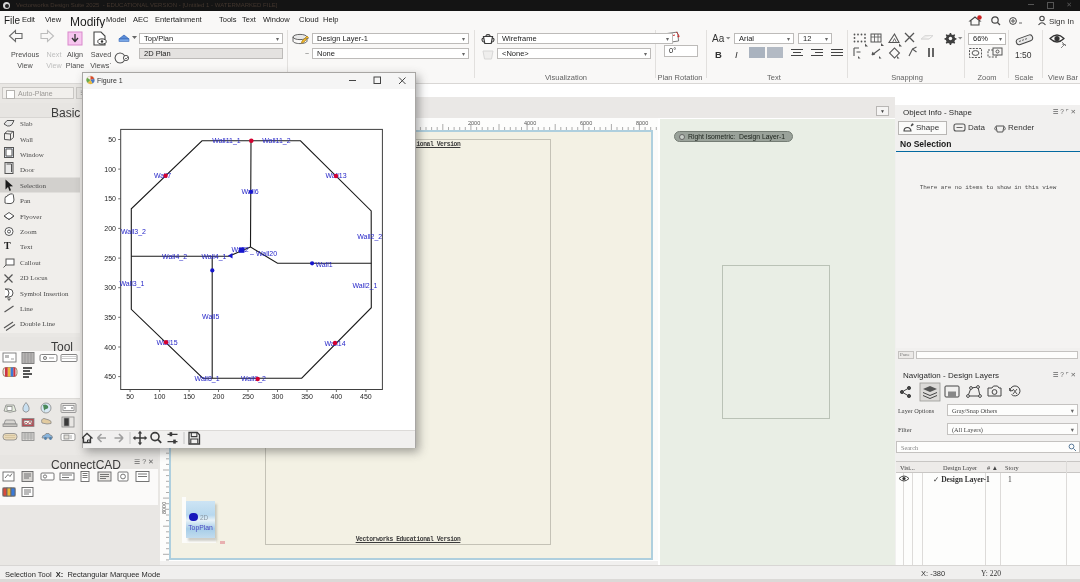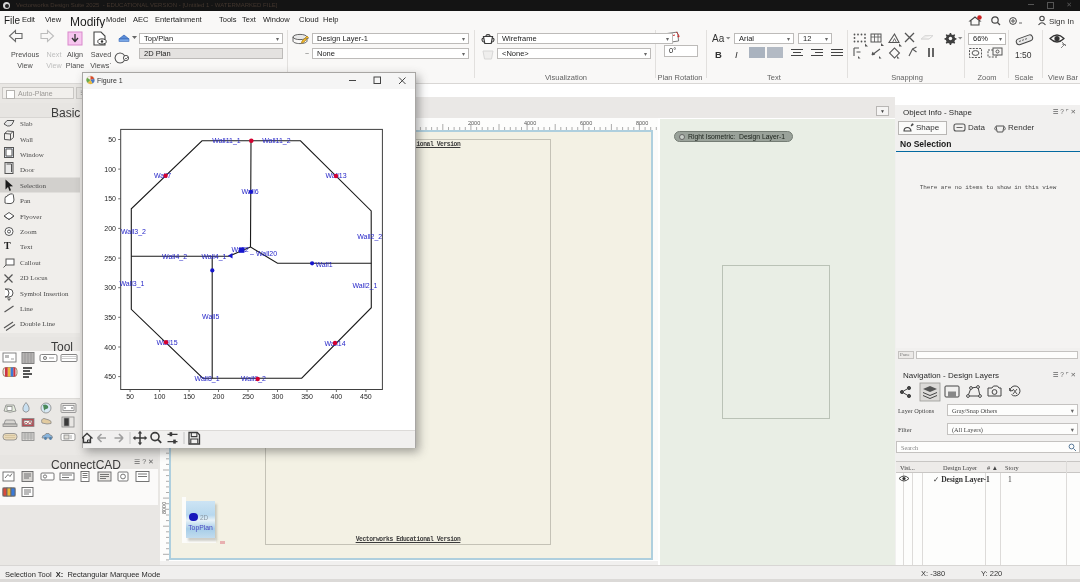--- a/index.html
+++ b/index.html
@@ -661,21 +661,21 @@
 <div class="abs" style="left:1066px;top:461px;width:1px;height:104px;background:#dddbd9;"></div>
 <svg class="abs" style="left:898px;top:474px;" width="14" height="9" viewBox="0 0 14 9">
       <path d="M1 4.5 q5 -5 10 0 q-5 5 -10 0 Z" fill="none" stroke="#333" stroke-width="0.9"></path>
       <circle cx="6" cy="4.5" r="1.6" fill="#333"></circle>
     </svg>
 <div class="abs" style="left:933px;top:474.5px;font-size:7.5px;color:#333;font-family:'Liberation Serif',serif;">✓ <b>Design Layer-1</b></div>
 <div class="abs" style="left:1008px;top:474.5px;font-size:7.5px;color:#333;font-family:'Liberation Serif',serif;">1</div>
 <div class="abs" style="left:0;top:565px;width:1080px;height:17px;background:#f0efee;border-top:1px solid #d8d6d4;box-sizing:border-box;">
   <span style="position:absolute;left:5px;top:4px;font-size:7.5px;color:#2a2a2a;">Selection Tool &nbsp;<b>X:</b>&nbsp; Rectangular Marquee Mode</span>
   <span style="position:absolute;left:921px;top:3px;font-size:7.5px;color:#333;">X: -380</span>
-  <span style="position:absolute;left:981px;top:3px;font-size:7.5px;color:#333;">Y: 220</span>
+  <span style="position:absolute;left:981px;top:3px;font-size:7.5px;color:#333;font-family:Liberation Serif, serif;">Y: 220</span>
   <div class="abs" style="left:0;top:13px;width:1080px;height:4px;background:#dbd9d7;"></div>
 </div>
 <div class="abs" style="left:82px;top:72px;width:334px;height:376px;background:#fff;border:1px solid #a8a6a4;box-sizing:border-box;box-shadow:3px 4px 9px rgba(60,60,60,0.45);">
   <div class="abs" style="left:0;top:0;width:100%;height:16px;background:#f5f5f5;"></div>
   <div class="abs" style="left:0;top:357px;width:100%;height:18px;background:#f1f0ef;border-top:1px solid #dcdad8;box-sizing:border-box;"></div>
 </div>
 <svg class="abs" style="left:82px;top:72px;" width="334" height="376" viewBox="82 72 334 376">
 
   <g>
     <g transform="translate(86.5,75.5)">

